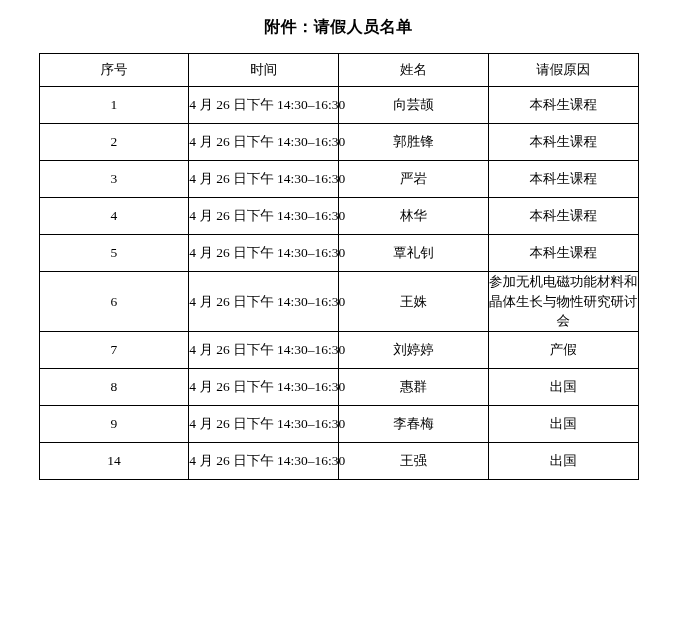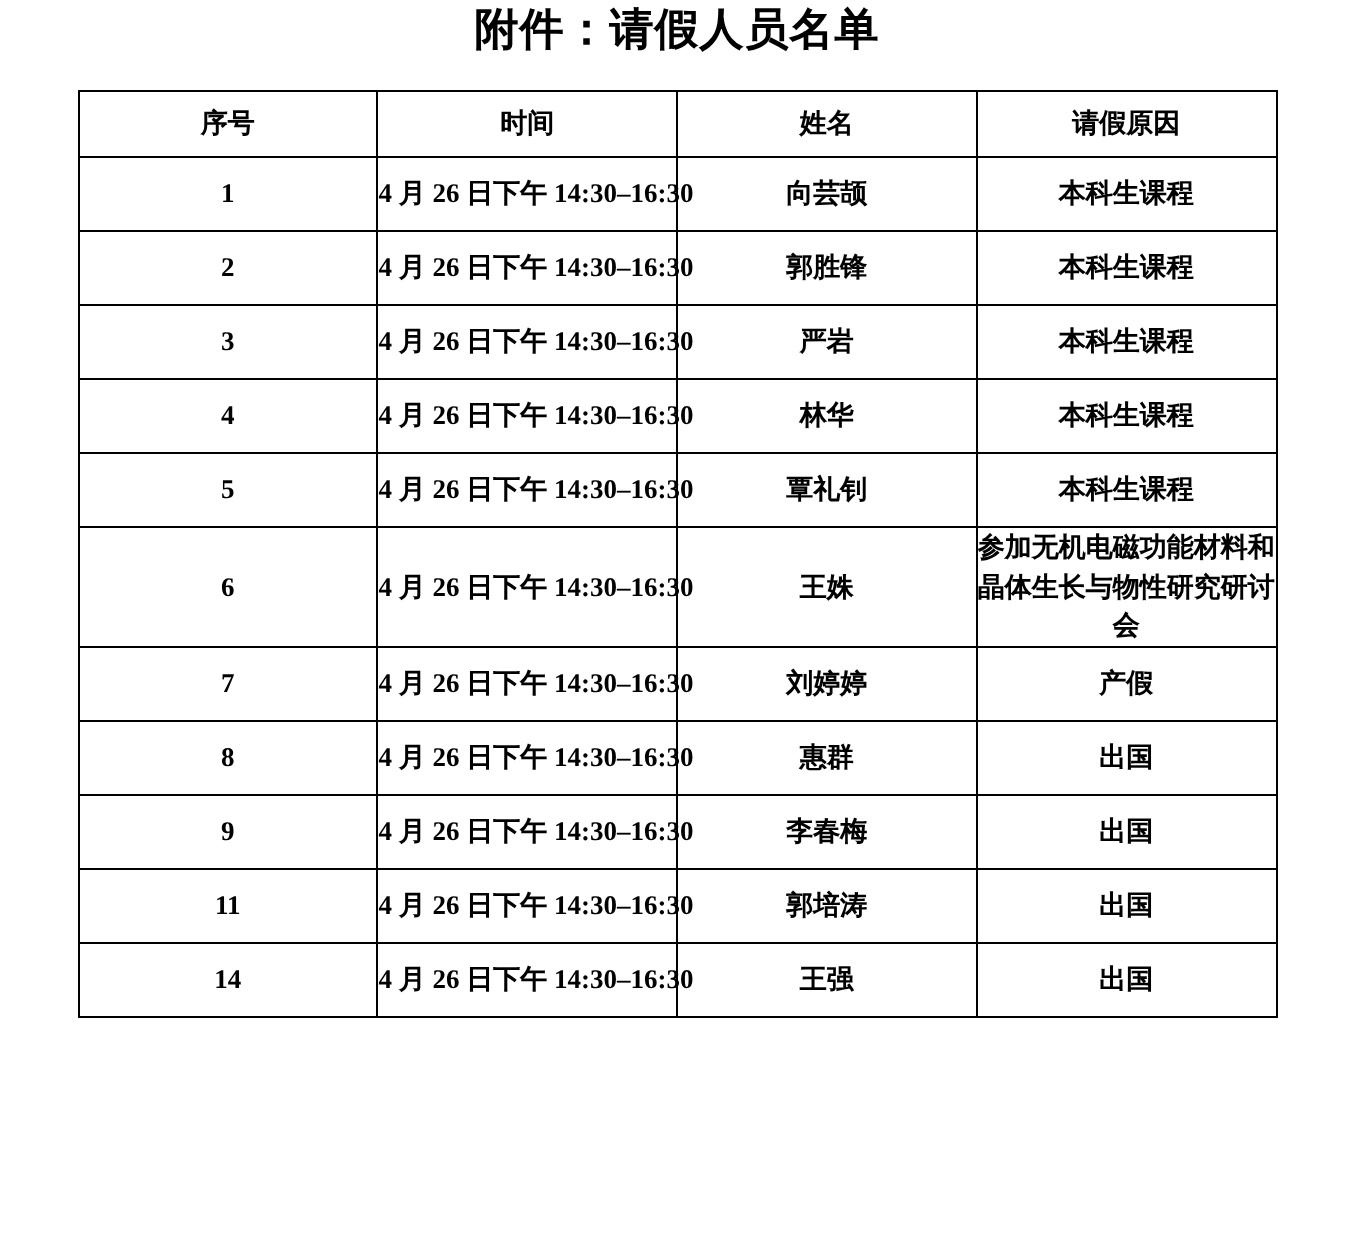--- a/index.html
+++ b/index.html
@@ -16,43 +16,44 @@
   }
   .page {
     width: 677px;
     height: 620px;
     box-sizing: border-box;
     padding: 0;
     position: relative;
   }
   .doc-title {
     text-align: center;
-    font-size: 22px;
+    font-size: 16px;
     font-weight: bold;
     letter-spacing: 0.5px;
+    margin-top: 17px;
     margin-bottom: 15px;
     font-family: "Liberation Serif", "DejaVu Serif", serif;
   }
   .table-wrap {
     margin: 0 auto;
     width: 600px;
   }
   table.leave-table {
     border-collapse: collapse;
     width: 600px;
     table-layout: fixed;
     font-size: 13px;
   }
   table.leave-table th,
   table.leave-table td {
     border: 1px solid #000000;
     text-align: center;
     vertical-align: middle;
     padding: 0;
-    font-weight: bold;
+    font-weight: normal;
     line-height: 1.45;
     font-family: "Liberation Serif", "DejaVu Serif", serif;
   }
   table.leave-table th {
     height: 32px;
     font-size: 13.5px;
   }
   table.leave-table td {
     height: 36px;
     font-size: 13.5px;
@@ -141,26 +142,20 @@
           <td class="col-name">惠群</td>
           <td class="col-reason reason-cell">出国</td>
         </tr>
         <tr>
           <td class="col-seq">9</td>
           <td class="col-time time-cell">4 月 26 日下午 14:30–16:30</td>
           <td class="col-name">李春梅</td>
           <td class="col-reason reason-cell">出国</td>
         </tr>
         <tr>
-          <td class="col-seq">11</td>
-          <td class="col-time time-cell">4 月 26 日下午 14:30–16:30</td>
-          <td class="col-name">郭培涛</td>
-          <td class="col-reason reason-cell">出国</td>
-        </tr>
-        <tr>
           <td class="col-seq">14</td>
           <td class="col-time time-cell">4 月 26 日下午 14:30–16:30</td>
           <td class="col-name">王强</td>
           <td class="col-reason reason-cell">出国</td>
         </tr>
       </tbody>
     </table>
   </div>
 
 </div>

